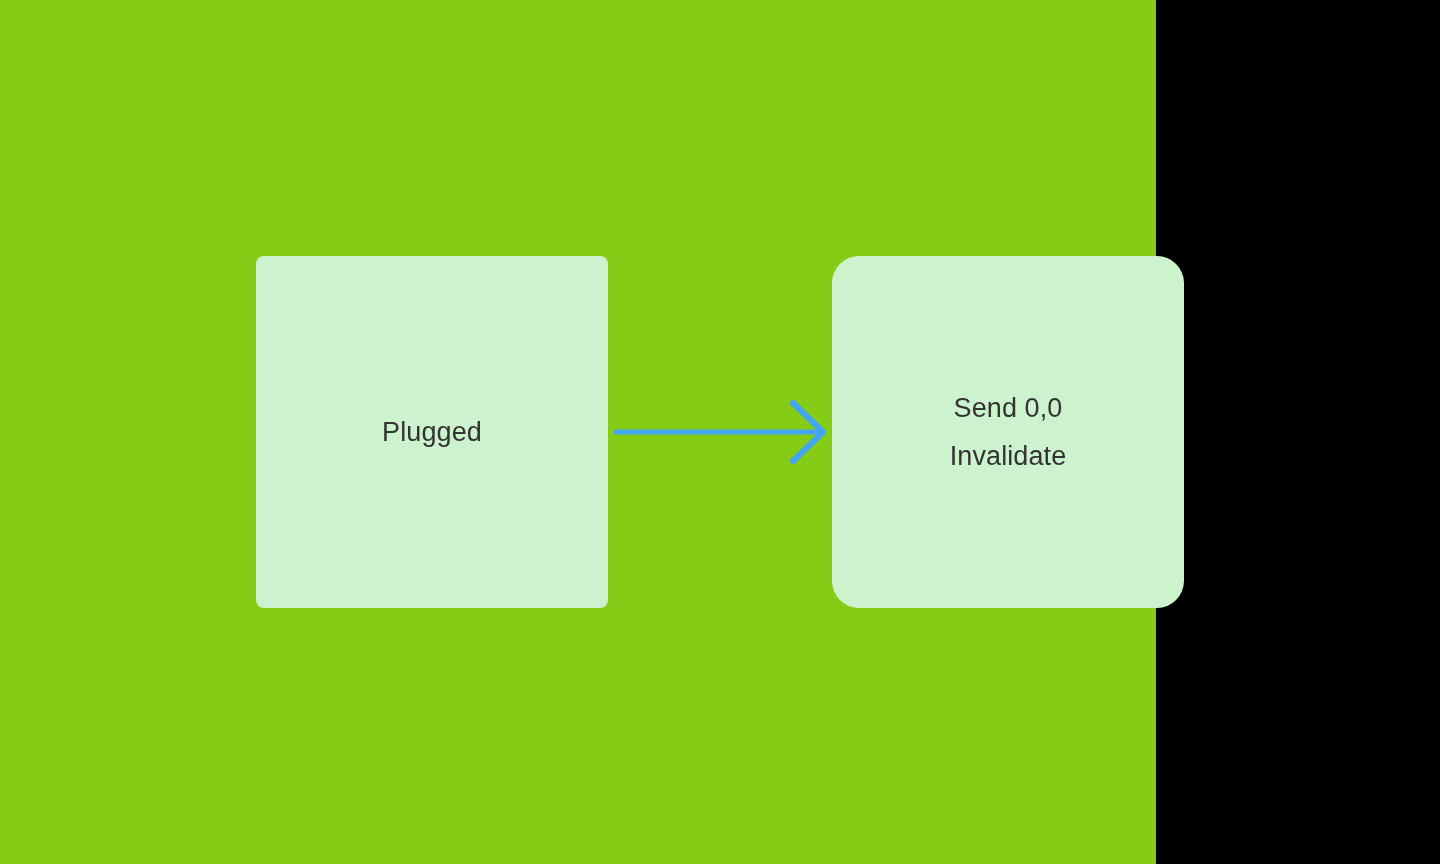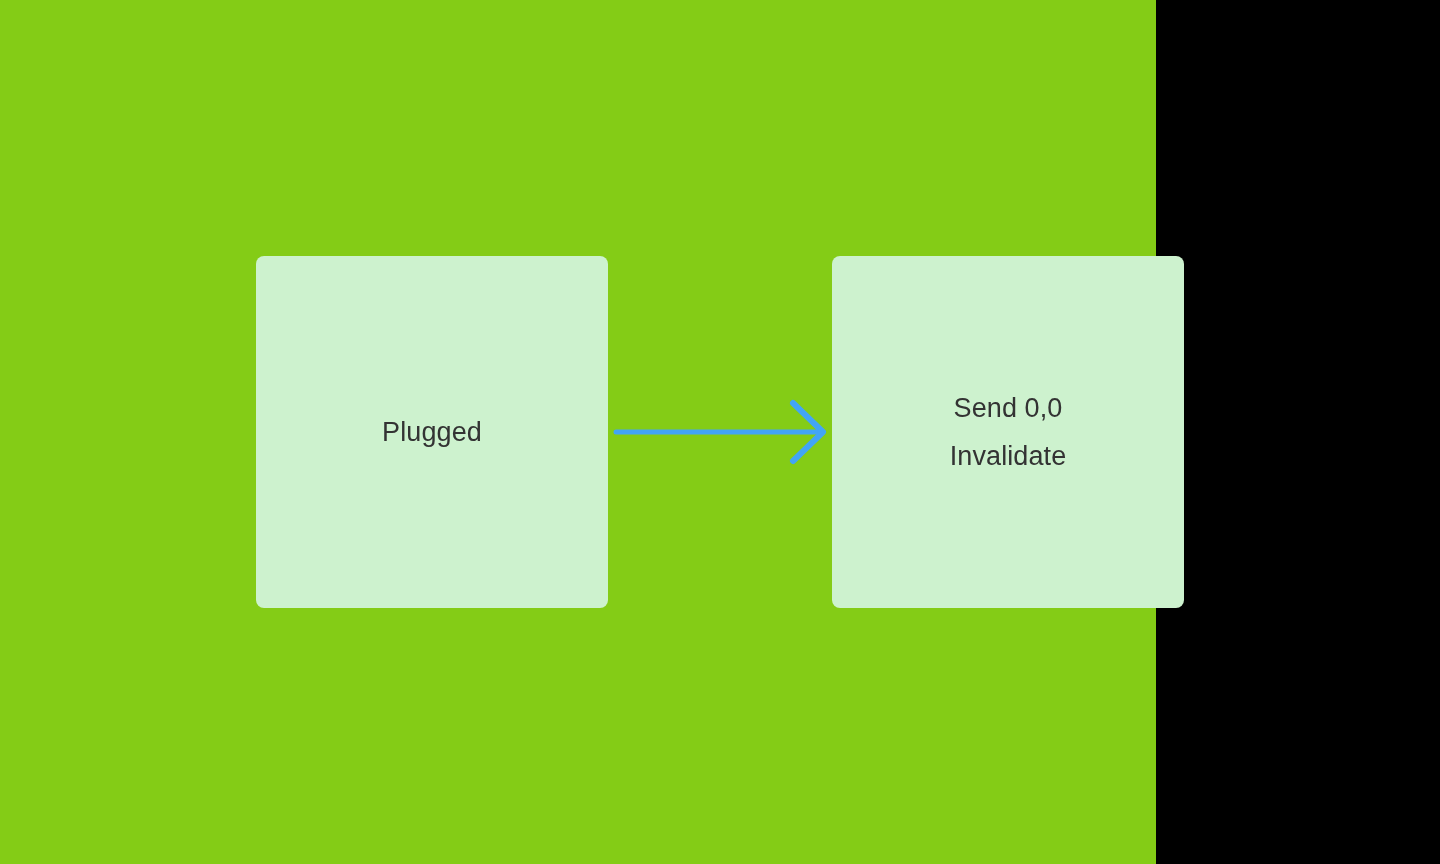--- a/index.html
+++ b/index.html
@@ -58,18 +58,18 @@
     <g>
       <line x1="616" y1="432" x2="818" y2="432" stroke="#42A5F5" stroke-width="5" stroke-linecap="round"></line>
       <polyline points="793,403 823,432 793,461" fill="none" stroke="#42A5F5" stroke-width="6" stroke-linecap="round" stroke-linejoin="round"></polyline>
     </g>
   </svg>
 
   <div class="node" style="left:256px; top:256px; width:352px; height:352px;">
     <span class="node-label">Plugged</span>
   </div>
 
-  <div class="node" style="left:832px; top:256px; width:352px; height:352px;">
+  <div class="node" style="left:832px; top:256px; width:352px; height:352px;border-radius:27px;">
     <span class="node-label">Send 0,0
 Invalidate</span>
   </div>
 
 </div>
 
 </body></html>

